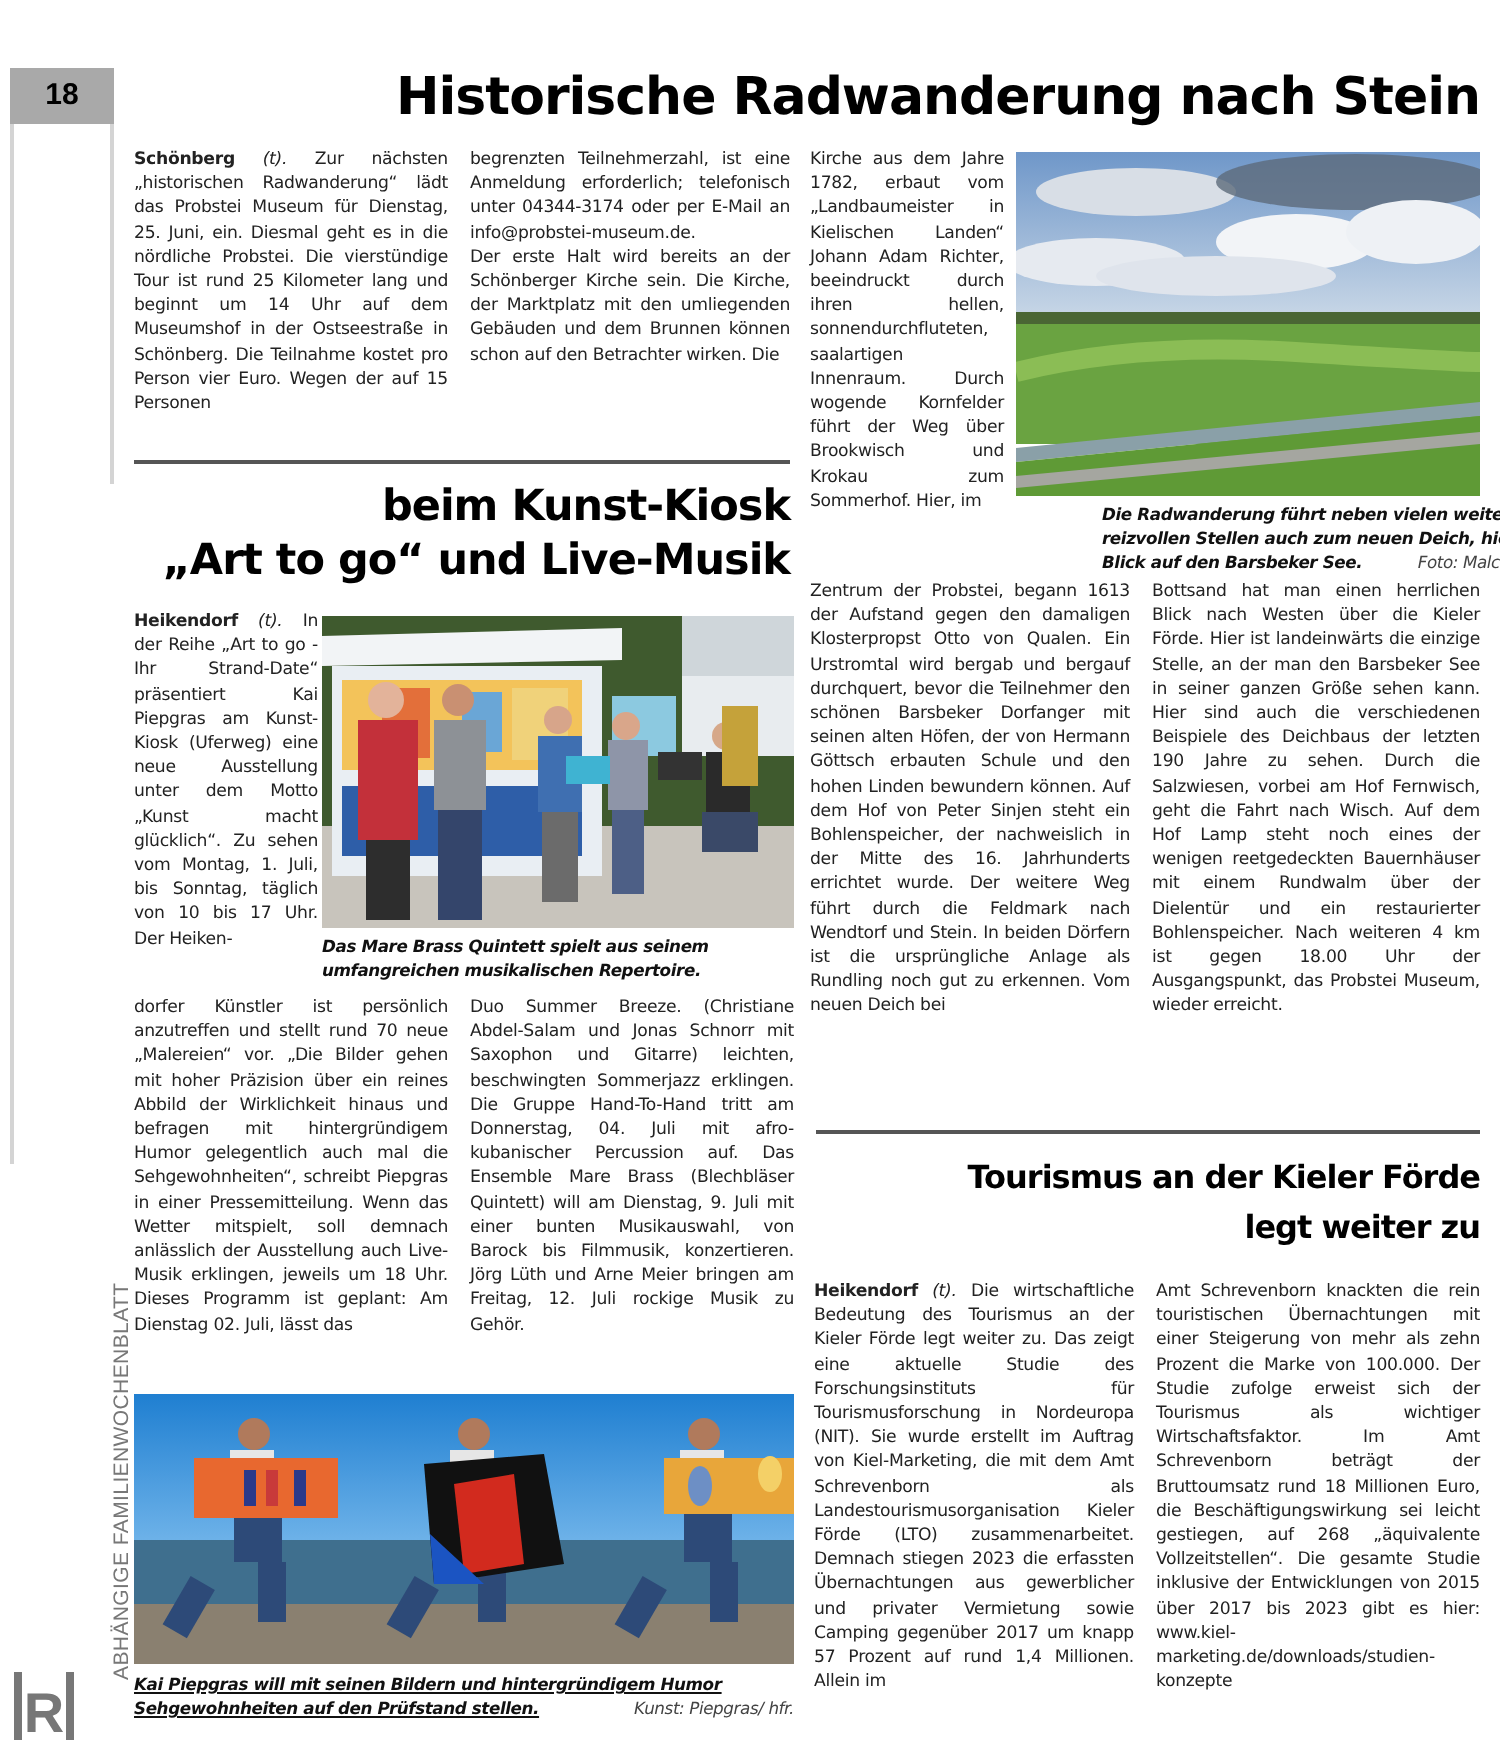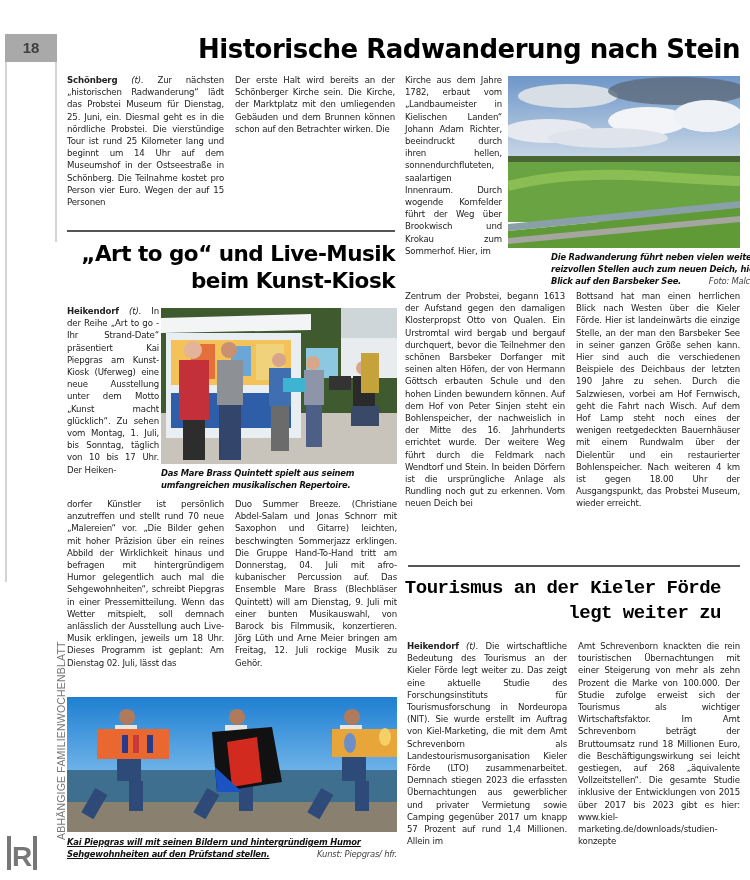--- a/index.html
+++ b/index.html
@@ -12,21 +12,21 @@
   .col { position: absolute; }
   .headline { position: absolute; font-family: "DejaVu Sans", sans-serif; font-weight: bold;
               text-align: right; color: #000; letter-spacing: -0.5px; }
   .rule { position: absolute; height: 2px; background: #555; }
   .caption { position: absolute; font-size: 8.4px; line-height: 12px; font-weight: bold; font-style: italic; color: #111; letter-spacing: -0.2px; }
   .caption .credit { font-weight: normal; font-style: italic; color: #444; float: right; }
   .photo { position: absolute; overflow: hidden; }
 
   
   .page-box { position: absolute; left: 5px; top: 34px; width: 52px; height: 28px; background: #a9a9a9;
-              color: #404040; font-weight: bold; font-size: 15px; text-align: center; line-height: 28px;
+              color: #000000; font-weight: bold; font-size: 15px; text-align: center; line-height: 28px;
               font-family: "Liberation Sans", sans-serif; }
   .side-line-l { position: absolute; left: 5px; top: 62px; width: 2px; height: 520px; background: #d4d4d4; }
   .side-line-r { position: absolute; left: 55px; top: 62px; width: 2px; height: 180px; background: #d4d4d4; }
   .vert-text { position: absolute; left: 55px; top: 840px; transform: rotate(-90deg); transform-origin: left top;
                font-family: "Liberation Sans", sans-serif; font-size: 10.5px; color: #777; letter-spacing: 0.2px;
                white-space: nowrap; }
   .logo { position: absolute; left: 5px; top: 832px; width: 34px; height: 40px; }
 </style>
 </head>
 <body>
@@ -42,20 +42,21 @@
 </svg>
 
 <div class="headline" style="left:70px; top:30px; width:670px; font-size:26px; line-height:38px;">Historische Radwanderung nach Stein</div>
 
 <div class="col body-text" style="left:67px; top:74px; width:157px;">
   <span class="dateline">Schönberg</span>
   <span class="tag">(t).</span>
   <span>Zur nächsten „historischen Radwanderung“ lädt das Probstei Museum für Dienstag, 25. Juni, ein. Diesmal geht es in die nördliche Probstei. Die vierstündige Tour ist rund 25 Kilometer lang und beginnt um 14 Uhr auf dem Museumshof in der Ostseestraße in Schönberg. Die Teilnahme kostet pro Person vier Euro. Wegen der auf 15 Personen</span>
 </div>
 <div class="col body-text" style="left:235px; top:74px; width:160px;">
+  <div>begrenzten Teilnehmerzahl, ist eine Anmeldung erforderlich; telefonisch unter 04344-3174 oder per E-Mail an info@probstei-museum.de.</div>
   <div>Der erste Halt wird bereits an der Schönberger Kirche sein. Die Kirche, der Marktplatz mit den umliegenden Gebäuden und dem Brunnen können schon auf den Betrachter wirken. Die</div>
 </div>
 <div class="col body-text" style="left:405px; top:74px; width:97px;">
   <span>Kirche aus dem Jahre 1782, erbaut vom „Landbaumeister in Kielischen Landen“ Johann Adam Richter, beeindruckt durch ihren hellen, sonnendurchfluteten, saalartigen Innenraum. Durch wogende Kornfelder führt der Weg über Brookwisch und Krokau zum Sommerhof. Hier, im</span>
 </div>
 
 <div class="photo" style="left:508px; top:76px; width:232px; height:172px;">
   <svg width="232" height="172" viewBox="0 0 232 172" preserveAspectRatio="none">
     <defs>
       <linearGradient id="sky" x1="0" y1="0" x2="0" y2="1">
@@ -85,22 +86,22 @@
 
 <div class="col body-text" style="left:405px; top:290px; width:160px;">
   <span>Zentrum der Probstei, begann 1613 der Aufstand gegen den damaligen Klosterpropst Otto von Qualen. Ein Urstromtal wird bergab und bergauf durchquert, bevor die Teilnehmer den schönen Barsbeker Dorfanger mit seinen alten Höfen, der von Hermann Göttsch erbauten Schule und den hohen Linden bewundern können. Auf dem Hof von Peter Sinjen steht ein Bohlenspeicher, der nachweislich in der Mitte des 16. Jahrhunderts errichtet wurde. Der weitere Weg führt durch die Feldmark nach Wendtorf und Stein. In beiden Dörfern ist die ursprüngliche Anlage als Rundling noch gut zu erkennen. Vom neuen Deich bei</span>
 </div>
 <div class="col body-text" style="left:576px; top:290px; width:164px;">
   <span>Bottsand hat man einen herrlichen Blick nach Westen über die Kieler Förde. Hier ist landeinwärts die einzige Stelle, an der man den Barsbeker See in seiner ganzen Größe sehen kann. Hier sind auch die verschiedenen Beispiele des Deichbaus der letzten 190 Jahre zu sehen. Durch die Salzwiesen, vorbei am Hof Fernwisch, geht die Fahrt nach Wisch. Auf dem Hof Lamp steht noch eines der wenigen reetgedeckten Bauernhäuser mit einem Rundwalm über der Dielentür und ein restaurierter Bohlenspeicher. Nach weiteren 4 km ist gegen 18.00 Uhr der Ausgangspunkt, das Probstei Museum, wieder erreicht.</span>
 </div>
 
 <div class="rule" style="left:67px; top:230px; width:328px;"></div>
 <div class="headline" style="left:67px; top:240px; width:328px; font-size:21.5px; line-height:27px;">
+  <div>beim Kunst-Kiosk</div>
   <div>„Art to go“ und Live-Musik</div>
-  <div>beim Kunst-Kiosk</div>
 </div>
 
 <div class="col body-text" style="left:67px; top:305px; width:92px;">
   <span class="dateline">Heikendorf</span>
   <span class="tag">(t).</span>
   <span>In der Reihe „Art to go - Ihr Strand-Date“ präsentiert Kai Piepgras am Kunst-Kiosk (Uferweg) eine neue Ausstellung unter dem Motto „Kunst macht glücklich“. Zu sehen vom Montag, 1. Juli, bis Sonntag, täglich von 10 bis 17 Uhr. Der Heiken-</span>
 </div>
 
 <div class="photo" style="left:161px; top:308px; width:236px; height:156px;">
   <svg width="236" height="156" viewBox="0 0 236 156" preserveAspectRatio="none">
@@ -188,21 +189,21 @@
       <ellipse cx="318" cy="40" rx="6" ry="9" fill="#f4d067"></ellipse>
     </g>
   </svg>
 </div>
 <div class="caption" style="left:67px; top:836px; width:330px;text-decoration:underline;">
   <span>Kai Piepgras will mit seinen Bildern und hintergründigem Humor Sehgewohnheiten auf den Prüfstand stellen.</span>
   <span class="credit">Kunst: Piepgras/ hfr.</span>
 </div>
 
 <div class="rule" style="left:408px; top:565px; width:332px;"></div>
-<div class="headline" style="left:386px; top:576px; width:335px; font-size:19px; line-height:25px;font-family:Liberation Mono, monospace;">
+<div class="headline" style="left:405px; top:576px; width:335px; font-size:16px; line-height:25px;">
   <div>Tourismus an der Kieler Förde</div>
   <div>legt weiter zu</div>
 </div>
 
 <div class="col body-text" style="left:407px; top:640px; width:160px;">
   <span class="dateline">Heikendorf</span>
   <span class="tag">(t).</span>
   <span>Die wirtschaftliche Bedeutung des Tourismus an der Kieler Förde legt weiter zu. Das zeigt eine aktuelle Studie des Forschungsinstituts für Tourismusforschung in Nordeuropa (NIT). Sie wurde erstellt im Auftrag von Kiel-Marketing, die mit dem Amt Schrevenborn als Landestourismusorganisation Kieler Förde (LTO) zusammenarbeitet. Demnach stiegen 2023 die erfassten Übernachtungen aus gewerblicher und privater Vermietung sowie Camping gegenüber 2017 um knapp 57 Prozent auf rund 1,4 Millionen. Allein im</span>
 </div>
 <div class="col body-text" style="left:578px; top:640px; width:162px;">

